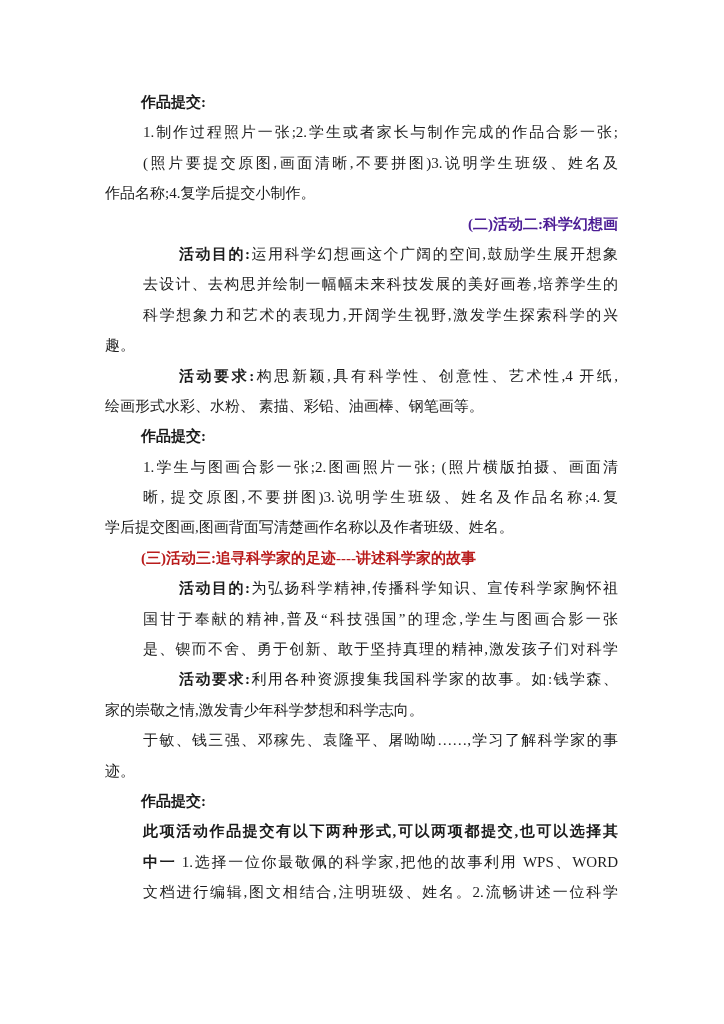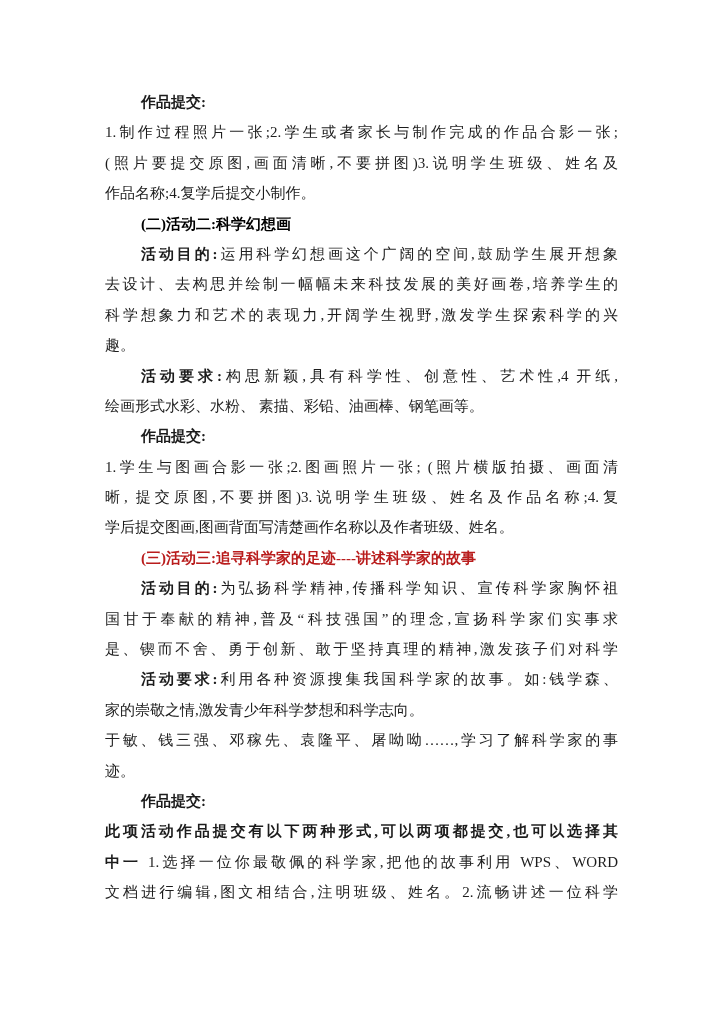--- a/index.html
+++ b/index.html
@@ -22,53 +22,54 @@
     height: 30.4px;
     line-height: 30.4px;
     font-size: 15px;
     text-align: left;
     white-space: normal;
   }
   .line.justify {
     text-align: justify;
     text-align-last: justify;
     text-justify: inter-character;
+    margin-left: 38px;
   }
   .line.indent {
     padding-left: 36px;
   }
   .line.red {
     color: #d5261e;
   }
   .seg-bold {
     font-weight: 700;
   }
 </style>
 </head>
 <body style="background: rgb(255, 255, 255);">
 
 <div class="doc-page" style="color: rgb(28, 28, 28);">
     <div class="line indent"><span class="seg-bold">作品提交:</span></div>
     <div class="line justify"><span>1.制作过程照片一张;2.学生或者家长与制作完成的作品合影一张;</span></div>
     <div class="line justify"><span>(照片要提交原图,画面清晰,不要拼图)3.说明学生班级、姓名及</span></div>
     <div class="line"><span>作品名称;4.复学后提交小制作。</span></div>
-    <div class="line indent red" style="color: #000000;"><span class="seg-bold">(二)活动二:科学幻想画</span></div>
+    <div class="line indent red" style="color: #4c1d95; text-align: right;"><span class="seg-bold">(二)活动二:科学幻想画</span></div>
     <div class="line indent justify"><span class="seg-bold">活动目的:</span><span>运用科学幻想画这个广阔的空间,鼓励学生展开想象</span></div>
     <div class="line justify"><span>去设计、去构思并绘制一幅幅未来科技发展的美好画卷,培养学生的</span></div>
     <div class="line justify"><span>科学想象力和艺术的表现力,开阔学生视野,激发学生探索科学的兴</span></div>
     <div class="line"><span>趣。</span></div>
     <div class="line indent justify"><span class="seg-bold">活动要求:</span><span>构思新颖,具有科学性、创意性、艺术性,4 开纸,</span></div>
     <div class="line"><span>绘画形式水彩、水粉、 素描、彩铅、油画棒、钢笔画等。</span></div>
     <div class="line indent"><span class="seg-bold">作品提交:</span></div>
     <div class="line justify"><span>1.学生与图画合影一张;2.图画照片一张; (照片横版拍摄、画面清</span></div>
     <div class="line justify"><span>晰, 提交原图,不要拼图)3.说明学生班级、姓名及作品名称;4.复</span></div>
     <div class="line"><span>学后提交图画,图画背面写清楚画作名称以及作者班级、姓名。</span></div>
     <div class="line indent red" style="color: #b91c1c;"><span class="seg-bold">(三)活动三:追寻科学家的足迹----讲述科学家的故事</span></div>
     <div class="line indent justify"><span class="seg-bold">活动目的:</span><span>为弘扬科学精神,传播科学知识、宣传科学家胸怀祖</span></div>
-    <div class="line justify"><span>国甘于奉献的精神,普及“科技强国”的理念,宣扬科学家们实事求</span></div>
+    <div class="line justify"><span>国甘于奉献的精神,普及“科技强国”的理念,学生与图画合影一张</span></div>
     <div class="line justify"><span>是、锲而不舍、勇于创新、敢于坚持真理的精神,激发孩子们对科学</span></div>
     <div class="line indent justify"><span class="seg-bold">活动要求:</span><span>利用各种资源搜集我国科学家的故事。如:钱学森、</span></div>
     <div class="line"><span>家的崇敬之情,激发青少年科学梦想和科学志向。</span></div>
     <div class="line justify"><span>于敏、钱三强、邓稼先、袁隆平、屠呦呦……,学习了解科学家的事</span></div>
     <div class="line"><span>迹。</span></div>
     <div class="line indent"><span class="seg-bold">作品提交:</span></div>
     <div class="line justify"><span class="seg-bold">此项活动作品提交有以下两种形式,可以两项都提交,也可以选择其</span></div>
     <div class="line justify"><span class="seg-bold">中一 </span><span>1.选择一位你最敬佩的科学家,把他的故事利用 WPS、WORD</span></div>
     <div class="line justify"><span>文档进行编辑,图文相结合,注明班级、姓名。2.流畅讲述一位科学</span></div>
   </div>

